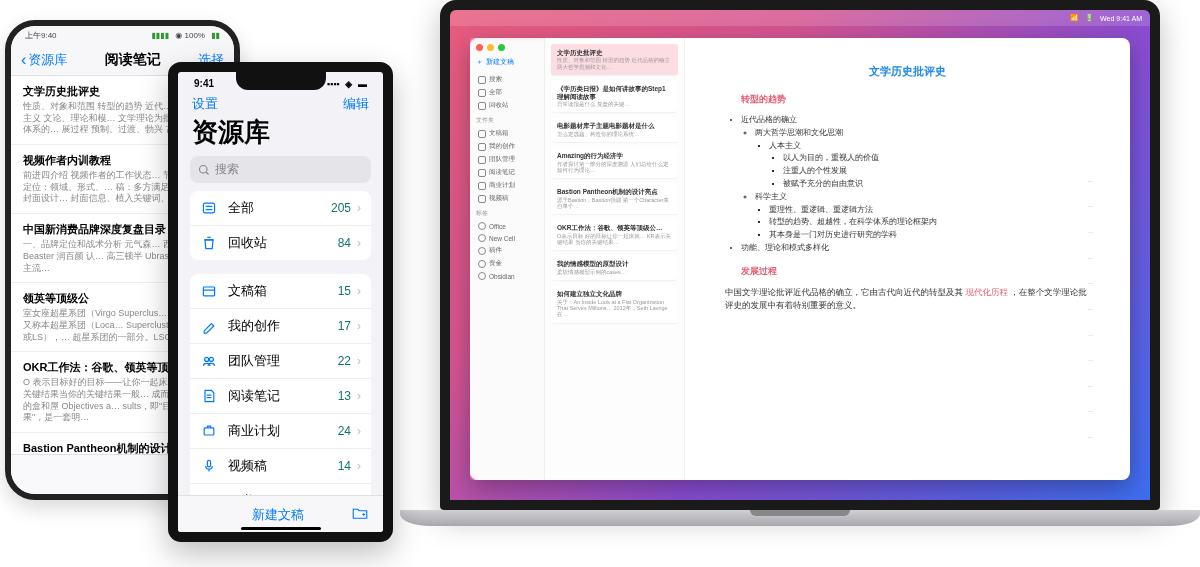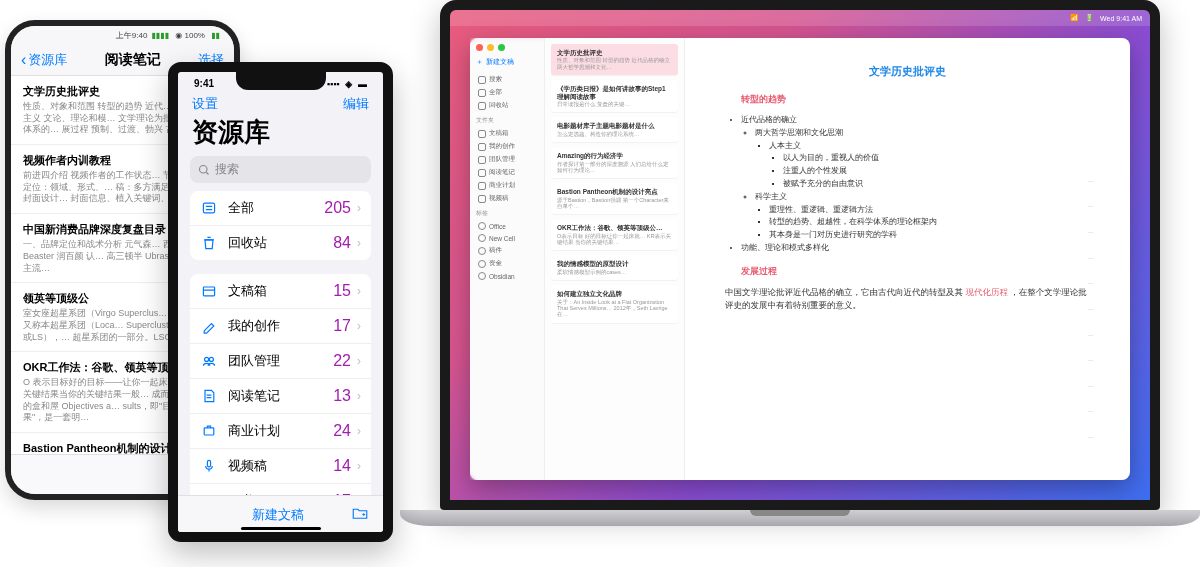--- a/index.html
+++ b/index.html
@@ -1,20 +1,20 @@
 <!DOCTYPE html>
 <html><head>
 <meta charset="utf-8">
 <style>
 * { box-sizing: border-box; margin: 0; padding: 0; font-family: -apple-system, "PingFang SC", "Helvetica Neue", sans-serif; }
 body { width: 1200px; height: 567px; background: #fff; position: relative; overflow: hidden; }
 
 
 .phone-a { position: absolute; left: 5px; top: 20px; width: 235px; height: 480px; border-radius: 30px; background: #f2f2f7; border: 6px solid #222; overflow: hidden; box-shadow: 0 8px 20px rgba(0,0,0,0.15); }
-.phone-a-status { display: flex; justify-content: flex-end; align-items: center; padding: 4px 14px; background: #f7f7f9; font-size: 8px; color: #444; }
+.phone-a-status { display: flex; justify-content: space-between; align-items: center; padding: 4px 14px; background: #f7f7f9; font-size: 8px; color: #444; }
 .phone-a-status .icons span { margin-left: 4px; }
 .phone-a-sig { color: #2c9a2c; }
 .phone-a-nav { display: flex; justify-content: space-between; align-items: center; padding: 6px 10px; background: #f7f7f9; border-bottom: 0.5px solid #e0e0e0; }
 .phone-a-nav .back { color: #007aff; font-size: 13px; display: flex; align-items: center; }
 .phone-a-nav .back .chev { font-size: 16px; margin-right: 2px; }
 .phone-a-nav .title { font-size: 14px; font-weight: 600; color: #000; }
 .phone-a-nav .edit { color: #007aff; font-size: 13px; }
 .phone-a-list { background: #fff; }
 .phone-a-item { padding: 8px 12px; border-bottom: 0.5px solid #eee; }
 .phone-a-item .t { font-size: 11px; font-weight: 600; color: #000; margin-bottom: 2px; white-space: nowrap; overflow: hidden; }
@@ -32,21 +32,21 @@
 .phone-b-title { font-size: 26px; font-weight: 700; padding: 0 14px 6px; color: #000; }
 .phone-b-search { margin: 0 12px 8px; background: #e4e4e9; border-radius: 8px; padding: 5px 8px; display: flex; align-items: center; }
 .phone-b-search svg { width: 12px; height: 12px; fill: #888; margin-right: 5px; }
 .phone-b-search span { color: #888; font-size: 12px; }
 .phone-b-section { background: #fff; margin: 0 12px 14px; border-radius: 8px; overflow: hidden; }
 .phone-b-row { display: flex; align-items: center; padding: 8px 10px; border-bottom: 0.5px solid #eee; }
 .phone-b-row:last-child { border-bottom: none; }
 .phone-b-row .icon { width: 18px; height: 18px; margin-right: 10px; display: flex; align-items: center; justify-content: center; color: #007aff; }
 .phone-b-row .icon svg { width: 16px; height: 16px; fill: none; stroke: #007aff; stroke-width: 1.5; }
 .phone-b-row .label { flex: 1; font-size: 13px; color: #000; }
-.phone-b-row .count { font-size: 16px; color: #a21caf; margin-right: 6px; }
+.phone-b-row .count { font-size: 12px; color: #0f766e; margin-right: 6px; }
 .phone-b-row .chev { color: #c0c0c5; font-size: 12px; }
 .phone-b-footer { position: absolute; bottom: 0; left: 0; right: 0; padding: 8px 14px 6px; background: #f7f7f9; border-top: 0.5px solid #e0e0e0; display: flex; justify-content: space-between; align-items: center; }
 .phone-b-footer .new { color: #007aff; font-size: 13px; font-weight: 500; padding-left: 60px;}
 .phone-b-footer .foldericon svg { width: 18px; height: 18px; fill: none; stroke: #007aff; stroke-width: 1.5; }
 .home-ind { position: absolute; bottom: 2px; left: 50%; transform: translateX(-50%); width: 80px; height: 3px; background: #000; border-radius: 2px; }
 
 
 .macbook { position: absolute; left: 400px; top: 0px; width: 800px; }
 .mac-screen { margin: 0 40px; height: 510px; background: #111; border-radius: 16px 16px 4px 4px; border: 10px solid #1a1a1a; position: relative; overflow: hidden; box-shadow: 0 10px 30px rgba(0,0,0,0.25); }
 .mac-wall { position: absolute; inset: 0; background: linear-gradient(135deg, #e85b7d 0%, #d4548f 30%, #8a4cd0 60%, #3d6ef0 100%); }

